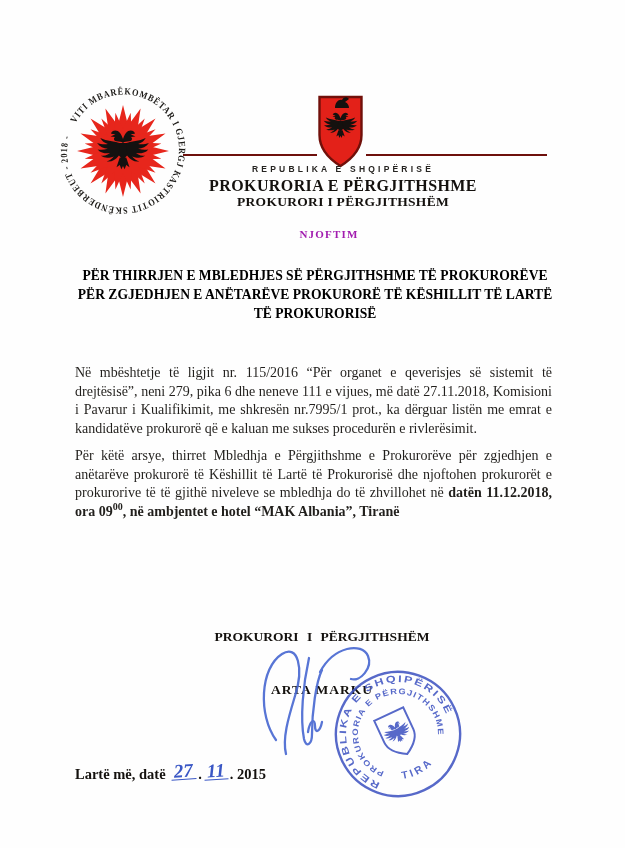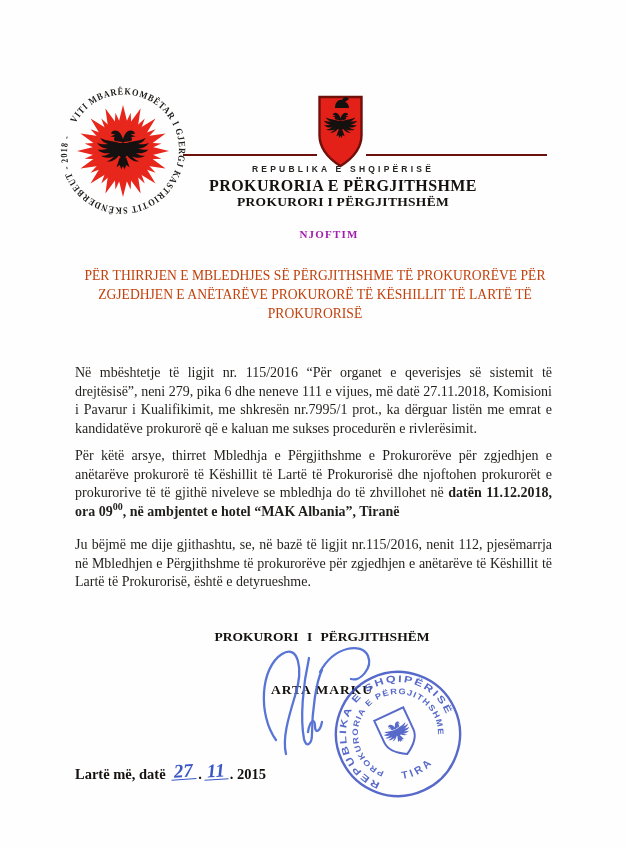--- a/index.html
+++ b/index.html
@@ -16,21 +16,21 @@
   .office{top:177px;left:343px;font-size:16px;font-weight:bold;letter-spacing:.4px;color:#14110e;}
   .officer{top:194px;left:343px;font-size:13.5px;font-weight:bold;letter-spacing:.3px;color:#14110e;}
 
   
   .rule{top:154px;height:2px;background:#6e100c;}
   .rule-left{left:183px;width:134px;}
   .rule-right{left:366px;width:181px;}
 
   .title{top:228px;left:329px;font-size:11px;font-weight:bold;letter-spacing:1.2px;color:#a21caf;}
   .subject{top:267px;left:72px;width:486px;text-align:center;font-size:13.6px;
-    font-weight:normal;line-height:18.8px;color:#c2410c;}
+    font-weight:bold;line-height:18.8px;color:#000000;}
 
   .body-par{position:absolute;left:75px;width:477px;margin:0;font-size:14px;
     line-height:18.7px;text-align:justify;color:#211f1c;}
   .p1{top:364px;} .p2{top:447px;} .p3{top:536px;}
   .body-par sup{font-size:10px;vertical-align:super;line-height:0;}
 
   .signoff-role{top:629px;left:322px;font-size:13.5px;font-weight:bold;word-spacing:5px;color:#14110e;}
   .signoff-name{top:682px;left:322px;font-size:13.5px;font-weight:bold;letter-spacing:1px;color:#14110e;}
 
   .seal-svg{left:56px;top:84px;}
@@ -86,21 +86,20 @@
   <div class="abs ctr office">PROKURORIA E PËRGJITHSHME</div>
   <div class="abs ctr officer">PROKURORI I PËRGJITHSHËM</div>
 
   <div class="abs ctr title">NJOFTIM</div>
   <div class="abs subject">PËR THIRRJEN E MBLEDHJES SË PËRGJITHSHME TË PROKURORËVE PËR ZGJEDHJEN E ANËTARËVE PROKURORË TË KËSHILLIT TË LARTË TË PROKURORISË</div>
 
   <p class="body-par p1">Në mbështetje të ligjit nr. 115/2016 “Për organet e qeverisjes së sistemit të drejtësisë”, neni 279, pika 6 dhe neneve 111 e vijues, më datë 27.11.2018, Komisioni i Pavarur i Kualifikimit, me shkresën nr.7995/1 prot., ka dërguar listën me emrat e kandidatëve prokurorë që e kaluan me sukses procedurën e rivlerësimit.</p>
 
   <p class="body-par p2"><span>Për këtë arsye, thirret Mbledhja e Përgjithshme e Prokurorëve për zgjedhjen e anëtarëve prokurorë të Këshillit të Lartë të Prokurorisë dhe njoftohen prokurorët e prokurorive të të gjithë niveleve se mbledhja do të zhvillohet në </span><b><span>datën 11.12.2018, ora 09</span><sup>00</sup><span>, në ambjentet e hotel “MAK Albania”, Tiranë</span></b></p>
 
-  <p class="body-par p3">Ju bëjmë me dije gjithashtu, se, në bazë të ligjit nr.115/2016, nenit 112, pjesëmarrja në Mbledhjen e Përgjithshme të prokurorëve për zgjedhjen e anëtarëve të Këshillit të Lartë të Prokurorisë, është e detyrueshme.</p>
 
   <div class="abs ctr signoff-role">PROKURORI I PËRGJITHSHËM</div>
   <div class="abs ctr signoff-name">ARTA MARKU</div>
 
   <svg class="abs sig-svg" width="160" height="135" viewBox="0 0 160 135">
     <g fill="none" stroke="#4a6ad2" stroke-width="2.3" stroke-linecap="round">
       <path d="M30 100 C12 75 14 28 36 14 C52 4 58 28 49 56 C43 76 36 98 40 114"></path>
       <path d="M63 18 C57 45 54 78 58 99 C60 108 66 105 66 94 C66 72 70 42 76 30"></path>
       <path d="M74 32 C88 6 116 2 122 16 C127 28 114 42 105 39"></path>
       <path d="M62 92 C64 80 69 78 69 86 C69 94 74 92 76 82"></path>

